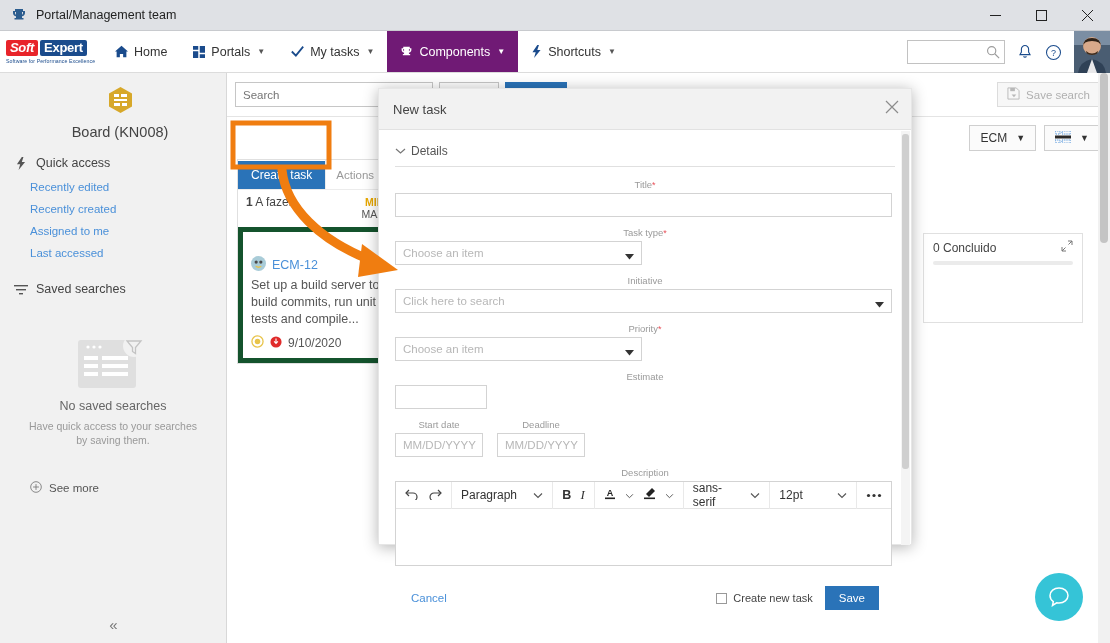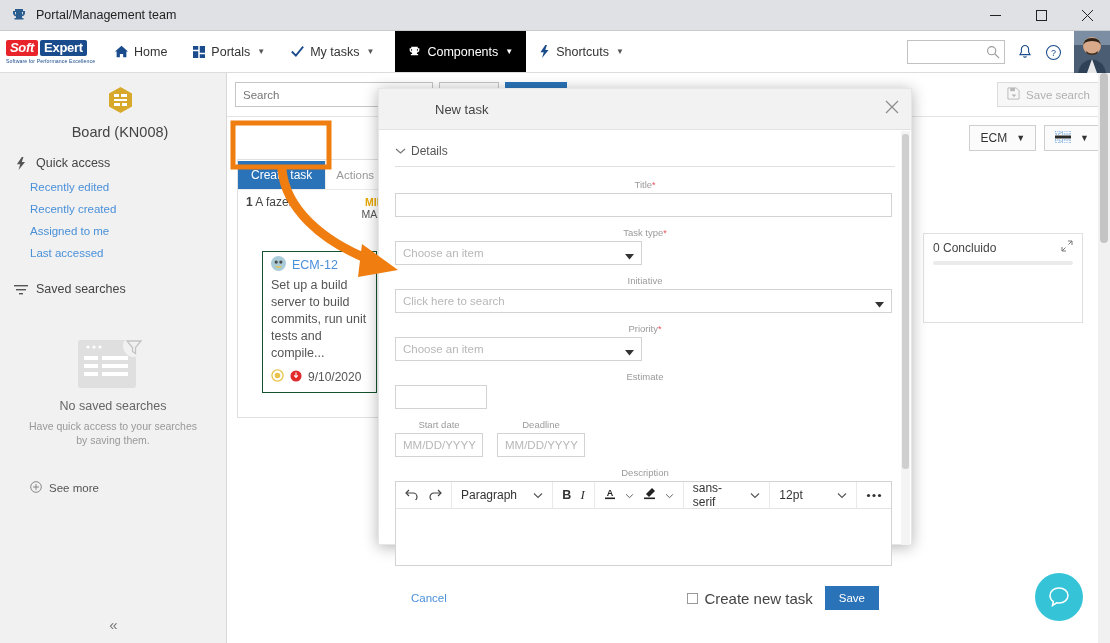--- a/index.html
+++ b/index.html
@@ -40,21 +40,21 @@
     letter-spacing:-0.3px;
   }
   .logo-tag { font-size:5.2px; color:#1a4b8c; margin-top:1px; letter-spacing:0.1px; }
   .nav { display:flex; align-items:stretch; }
   .nav-item {
     display:flex; align-items:center; gap:6px; padding:0 13px;
     font-size:12.5px; color:#333; cursor:pointer; white-space:nowrap;
   }
   .nav-item .ico { display:flex; align-items:center; color:#1a4b8c; }
   .nav-item .caret { font-size:8px; color:#555; margin-left:1px; }
-  .nav-item.active { background:#000000; color:#fff;margin-left:8px; }
+  .nav-item.active { background:#701a75; color:#fff; }
   .nav-item.active .ico, .nav-item.active .caret { color:#fff; }
   .header-right { position:absolute; right:0; top:0; height:42px; display:flex; align-items:center; gap:12px; padding-right:0; }
   .hsearch { position:relative; width:98px; height:24px; border:1px solid #c2c2c2; background:#fff; }
   .hsearch input { width:100%; height:100%; border:0; outline:none; padding:0 22px 0 5px; font-size:11px; font-family:inherit;}
   .hsearch .sico { position:absolute; right:4px; top:4px; color:#9b9b9b; }
   .hicon { color:#1a4b8c; cursor:pointer; display:flex; align-items:center; }
   .avatar { width:36px; height:42px; overflow:hidden; }
   .avatar svg { display:block; }
 
   
@@ -100,21 +100,21 @@
   .btn-create {
     background:#2a73b8; color:#fff; border:1px solid #2a73b8; font-size:12px;
     padding:6px 12px; cursor:pointer;
   }
   .col-meta { display:flex; align-items:baseline; padding:5px 8px 7px; font-size:12px; color:#444; justify-content:space-between;}
   .col-meta .cnt { font-weight:bold; }
   .col-meta .minmax { text-align:right; font-size:10.5px; line-height:12px;}
   .col-meta .min { color:#e8a800; font-weight:bold; }
   .col-meta .max { color:#555; }
   .card {
-    margin:24px; border:1px solid #14532d; background:#fff; padding:4px 8px 7px;
+    margin:0; border:5px solid #14532d; background:#fff; padding:24px 8px 7px;
   }
   .card-id { display:flex; align-items:center; gap:6px; }
   .card-id .cid { color:#4a90d9; font-size:12.5px; }
   .card-title { font-size:12.5px; color:#555; line-height:17px; margin-top:3px; }
   .card-foot { display:flex; align-items:center; gap:6px; margin-top:7px; font-size:12px; color:#555; }
 
   .rcol { border:1px solid #e0e0e0; background:#fff; }
   .rcol-head { display:flex; align-items:center; justify-content:space-between; padding:6px 9px; font-size:12px; color:#444;}
   .rcol-bar { height:4px; background:#ebebeb; margin:0 9px; border-radius:2px; }
 
@@ -130,21 +130,21 @@
 
   
   .modal-shadow {
     position:absolute; left:378px; top:88px; width:534px; height:457px;
     background:#fff; box-shadow:0 2px 14px rgba(0,0,0,0.30); border:1px solid #e6e6e6;
   }
   .modal-head {
     height:41px; background:#f2f2f2; border-bottom:1px solid #e2e2e2;
     display:flex; align-items:center; padding:0 14px; position:relative;
   }
-  .modal-head .mtitle { font-size:13px; color:#444;margin-left:42px; }
+  .modal-head .mtitle { font-size:13px; color:#444; }
   .modal-close { position:absolute; right:12px; top:11px; color:#8c8c8c; cursor:pointer; }
   .modal-body { padding:14px 16px 0 16px; position:relative; height:416px; }
   .sect { display:flex; align-items:center; gap:5px; font-size:12px; color:#555; }
   .sect-line { border-bottom:1px solid #e0e0e0; margin-top:8px; margin-bottom:12px; }
   .fld { margin-bottom:10px; }
   .flabel { font-size:9.5px; color:#9a9a9a; margin-bottom:3px; display:block;text-align:center;}
   .req { color:#e8515a; font-size:9px; }
   .inp {
     height:24px; border:1px solid #d3d3d3; background:#fff; display:flex; align-items:center;
     padding:0 7px; font-size:11.5px; color:#b7b7b7; position:relative;
@@ -156,21 +156,21 @@
   .inp .caret-d { position:absolute; right:7px; top:8px; }
   .row2 { display:flex; gap:14px; }
   .editor { border:1px solid #d3d3d3; width:497px; }
   .editor-tools { height:27px; display:flex; align-items:center; border-bottom:1px solid #e4e4e4; }
   .et-grp { display:flex; align-items:center; height:27px; padding:0 9px; border-right:1px solid #e9e9e9; gap:9px; color:#333;}
   .et-grp:last-child { border-right:0; }
   .editor-area { height:56px; background:#fff; }
   .modal-foot { display:flex; align-items:center; justify-content:space-between; padding:10px 16px 0 16px; }
   .lnk { color:#4a90d9; font-size:11.5px; cursor:pointer; }
   .foot-right { display:flex; align-items:center; gap:12px; }
-  .cbx { display:flex; align-items:center; gap:6px; font-size:15px; color:#444; }
+  .cbx { display:flex; align-items:center; gap:6px; font-size:11px; color:#444; }
   .cbx .box { width:11px; height:11px; border:1px solid #999; background:#fff; }
   .btn-save { background:#2a73b8; color:#fff; border:0; padding:6px 14px; font-size:11.5px; cursor:pointer; }
   .modal-scroll { position:absolute; right:1px; top:42px; width:9px; height:414px; background:#f4f4f4;}
   .modal-scroll .thumb { position:absolute; top:3px; left:1px; width:7px; height:335px; background:#cfcfcf; border-radius:3px;}
   .anno-arrow { position:absolute; left:230px; top:120px; pointer-events:none; }
 </style>
 </head>
 <body>
 
 <div class="app">

